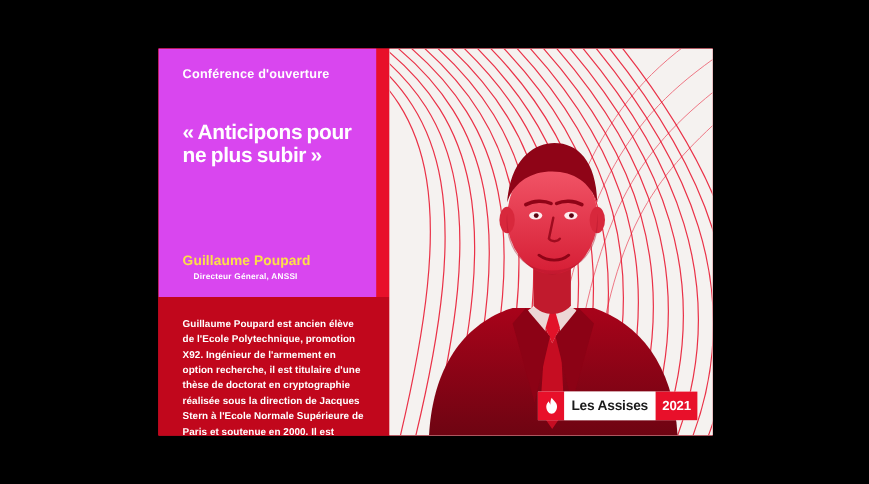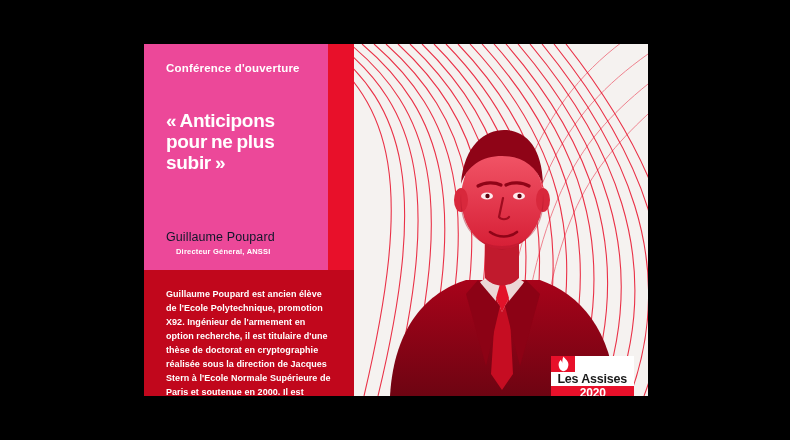--- a/index.html
+++ b/index.html
@@ -39,23 +39,23 @@
     width: 210px;
     height: 352px;
     background: #e8102a;
     box-sizing: border-box;
   }
 
   .left-upper {
     position: absolute;
     left: 0;
     top: 0;
-    width: 184px;
+    width: 198px;
     height: 226px;
-    background: #ec4899;
+    background: #d946ef;
     box-sizing: border-box;
     padding: 18px 12px 0 22px;
   }
 
   .kicker {
     color: #ffffff;
     font-size: 11.5px;
     font-weight: bold;
     letter-spacing: 0.2px;
     line-height: 1.2;
@@ -69,23 +69,23 @@
     line-height: 1.12;
     letter-spacing: -0.3px;
     margin: 34px 0 0 0;
     word-spacing: -1px;
   }
 
   .speaker-name {
     position: absolute;
     left: 22px;
     top: 186px;
-    color: #0f172a;
+    color: #fde047;
     font-size: 12.5px;
-    font-weight: normal;
+    font-weight: bold;
     letter-spacing: 0.1px;
     margin: 0;
   }
 
   .speaker-role {
     position: absolute;
     left: 32px;
     top: 203px;
     color: #ffffff;
     font-size: 7.5px;
@@ -146,21 +146,20 @@
   
   .logo-block {
     position: absolute;
     right: 14px;
     bottom: 14px;
     display: flex;
     align-items: stretch;
     height: 26px;
     background: #ffffff;
     box-shadow: 0 0 0 0 transparent;
-    flex-direction: column;
   }
   .logo-mark {
     width: 24px;
     background: #e8102a;
     display: flex;
     align-items: center;
     justify-content: center;
   }
   .logo-text {
     display: flex;
@@ -304,19 +303,19 @@
         </g>
       </svg>
 
       <div class="logo-block">
         <div class="logo-mark">
           <svg width="13" height="16" viewBox="0 0 13 16">
             <path d="M6.5,0.6 C8.1,3.4 11.4,4.6 11.4,8.6 C11.4,12.2 9.2,15.2 6.5,15.2 C3.8,15.2 1.6,12.2 1.6,8.6 C1.6,6.4 2.8,5.2 3.8,3.8 C4.3,5.4 5.3,5.9 5.3,7.2 C5.3,5.0 5.4,2.6 6.5,0.6 Z" fill="#ffffff"></path>
           </svg>
         </div>
         <div class="logo-text">Les Assises</div>
-        <div class="logo-year">2020</div>
+        <div class="logo-year">2021</div>
       </div>
 
     </div>
 
   </div>
 </div>
 
 </body></html>

